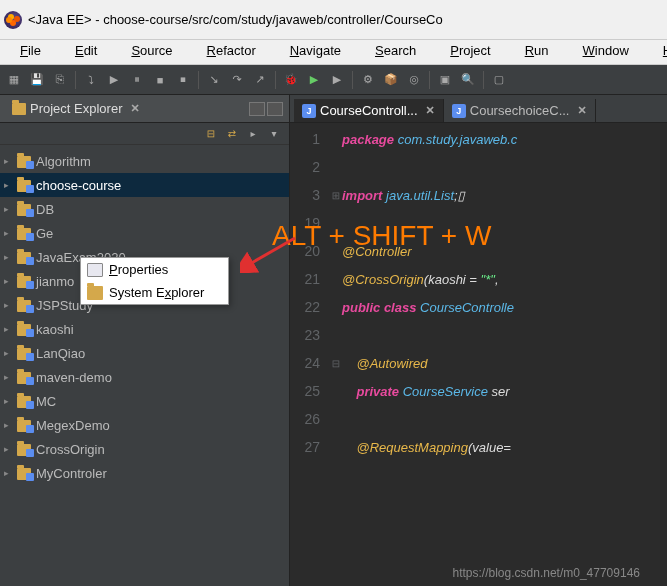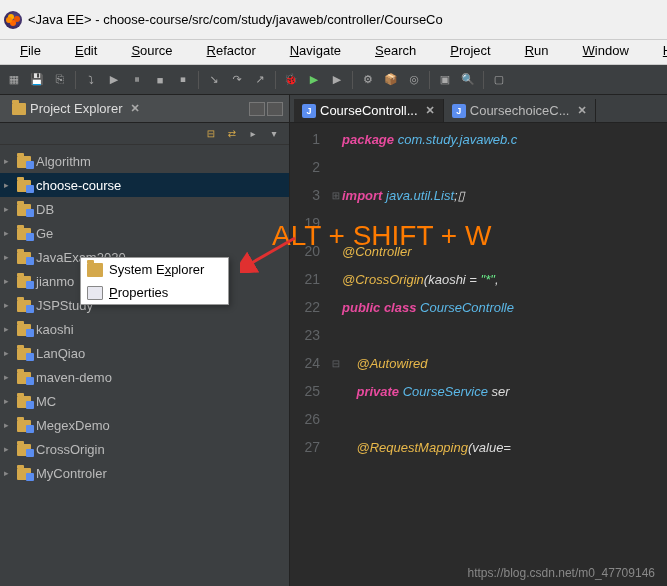--- a/index.html
+++ b/index.html
@@ -49,21 +49,21 @@
 .pln { color:#ddd; }
 .op { color:#ddd; }
 .ctx-menu { position:absolute; background:#fff; border:1px solid #999; box-shadow:2px 2px 6px rgba(0,0,0,.3); z-index:100; }
 .ctx-item { display:flex; align-items:center; gap:6px; padding:4px 24px 4px 6px; color:#000; font-size:13px; cursor:pointer; }
 .ctx-icon { width:16px; height:14px; background:#d4a84b; border-radius:1px; position:relative; flex-shrink:0; }
 .ctx-icon::before { content:''; position:absolute; top:-3px; left:0; width:7px; height:3px; background:#d4a84b; border-radius:1px 1px 0 0; }
 .ctx-icon.props { background:#e8e8f0; border:1px solid #888; }
 .ctx-icon.props::before { display:none; }
 .overlay-text { position:absolute; font-family:Arial,sans-serif; font-size:28px; color:#ff7b00; z-index:90; font-weight:400; }
 .arrow-svg { position:absolute; z-index:95; }
-.watermark { position:absolute; bottom:6px; right:12px; color:#888; font-size:12px; z-index:50; }
+.watermark { position:absolute; bottom:6px; right:27px; color:#888; font-size:12px; z-index:50; }
 </style>
 </head>
 <body>
 
 <div class="titlebar">
   <div class="eclipse-icon"></div>
   <span>&lt;Java EE&gt; - choose-course/src/com/study/javaweb/controller/CourseCo</span>
 </div>
 
 <div class="menubar" id="menubar">
@@ -316,26 +316,26 @@
           <span class="gutter">27</span>
           <span class="fold"></span>
           <span class="ln">    <span class="ann">@RequestMapping</span><span class="op">(</span><span class="pln">value=</span></span>
         </div>
       </div>
   </div>
 </div>
 
 <div class="ctx-menu" style="left:80px; top:257px;">
   <div class="ctx-item">
+    <div class="ctx-icon props"></div>
+    <span><u>P</u>roperties</span>
+  </div>
+  <div class="ctx-item">
     <div class="ctx-icon"></div>
     <span>System E<u>x</u>plorer</span>
-  </div>
-  <div class="ctx-item">
-    <div class="ctx-icon props"></div>
-    <span><u>P</u>roperties</span>
   </div>
 </div>
 
 <div class="overlay-text" style="left:224px; top:220px;margin-left:48px;">ALT + SHIFT + W</div>
 
 <svg class="arrow-svg" style="left:240px; top:233px;" width="60" height="40">
   <defs>
       <marker id="ah" markerWidth="8" markerHeight="8" refX="2" refY="4" orient="auto">
         <polygon points="0 0, 8 4, 0 8" fill="#e03030"></polygon>
       </marker>

